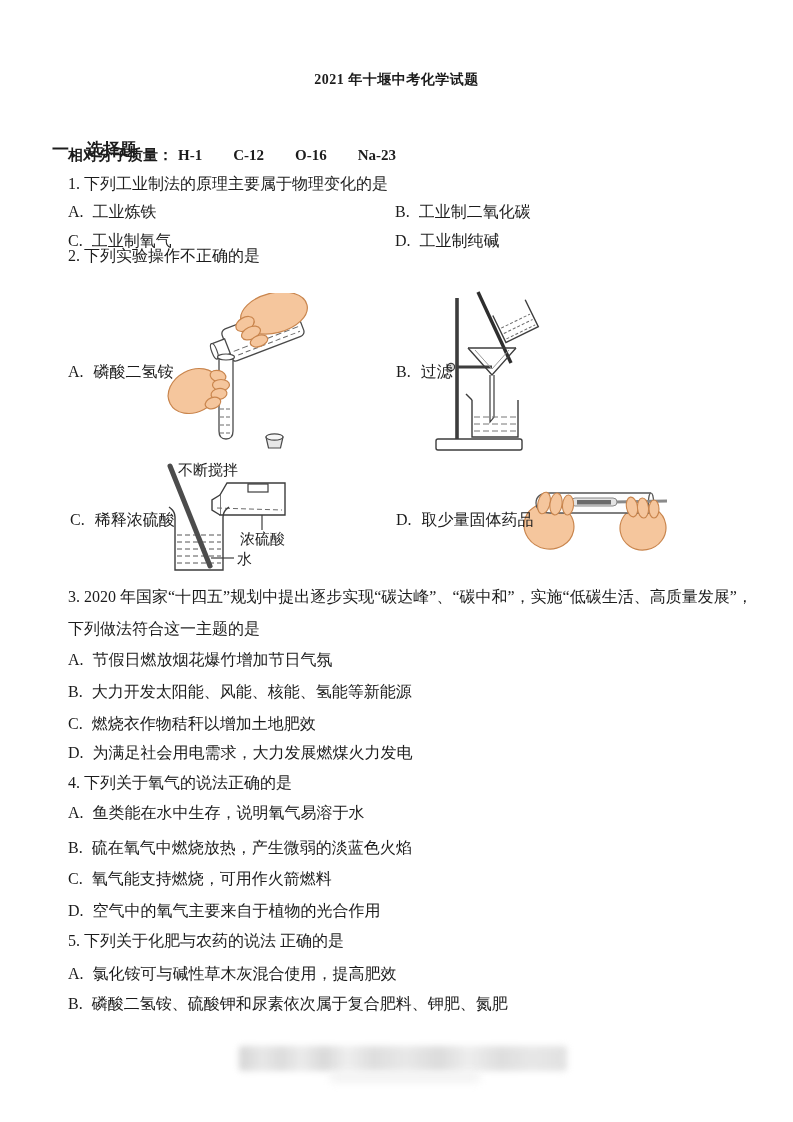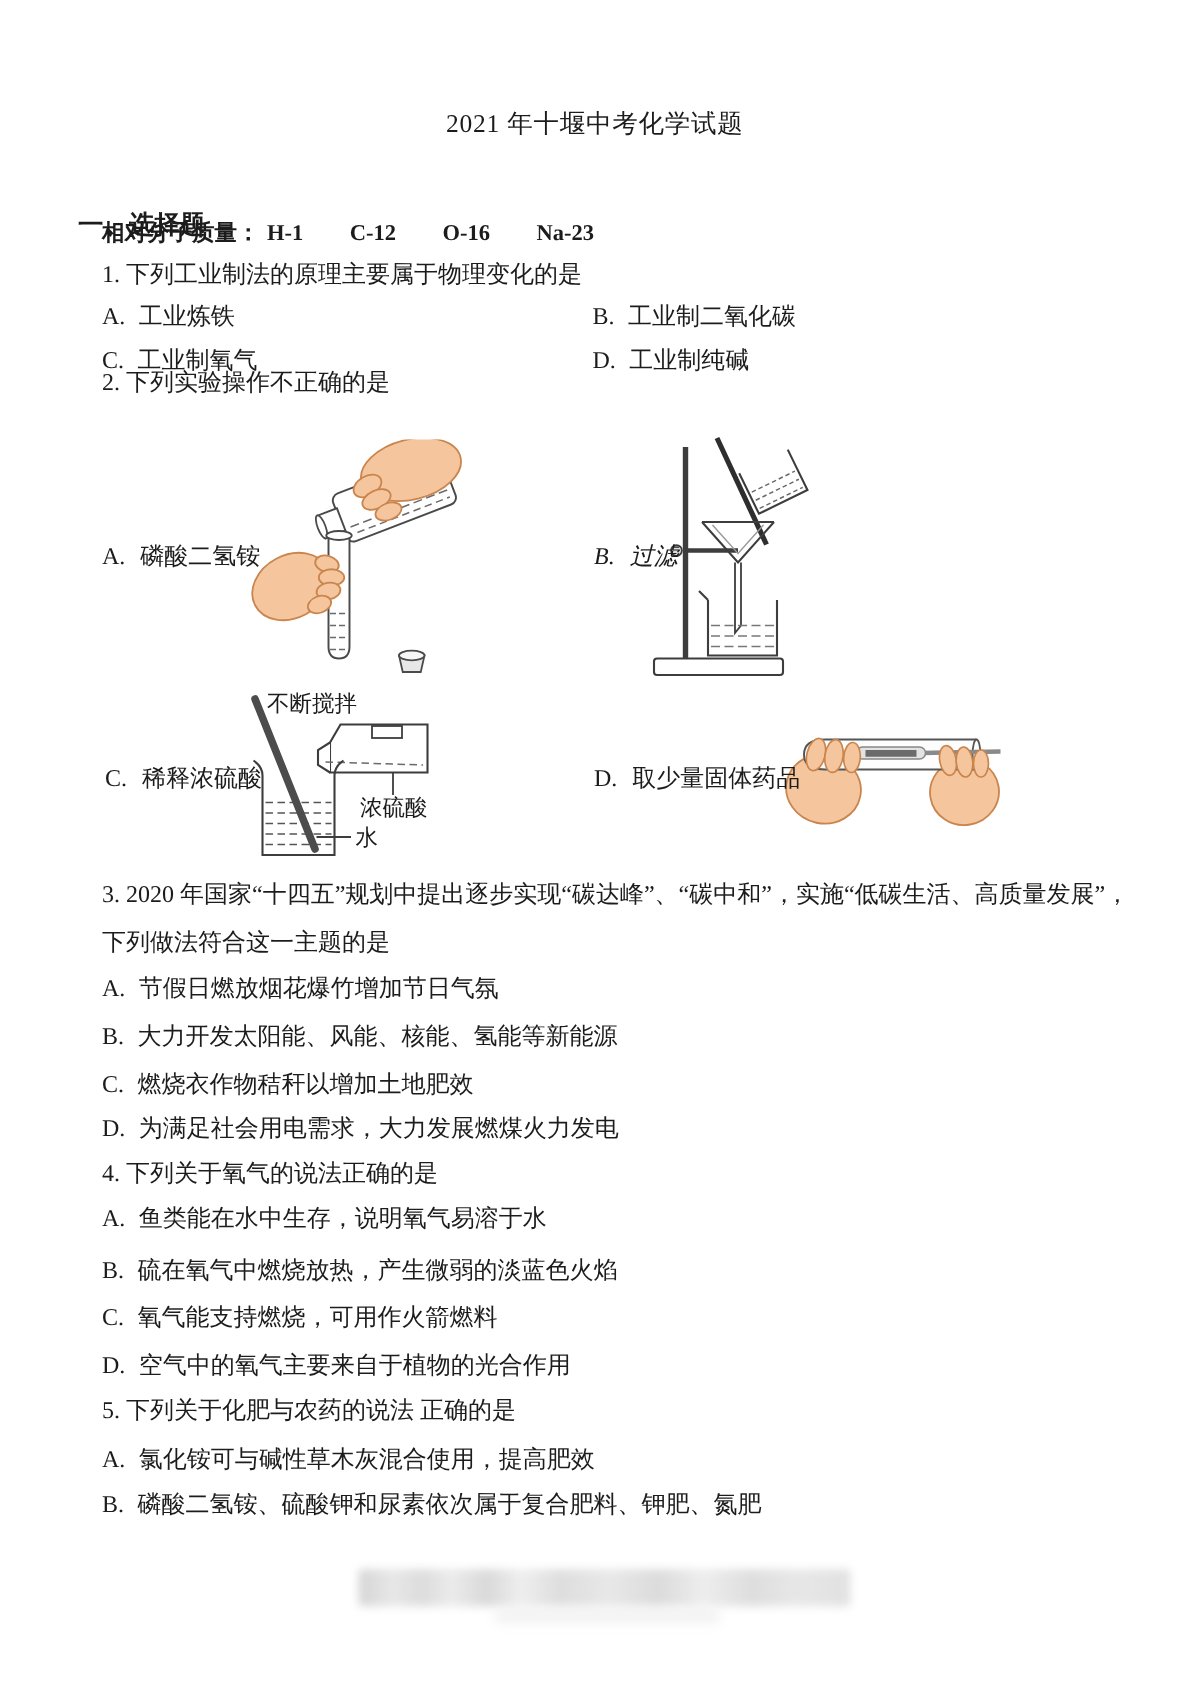--- a/index.html
+++ b/index.html
@@ -3,21 +3,21 @@
 <meta charset="utf-8">
 <style>
   html,body{margin:0;padding:0;background:#ffffff;}
   .page{
     position:relative;width:793px;height:1122px;background:#fff;
     font-family:"Liberation Serif","DejaVu Serif",serif;
     color:#1c1c1c;overflow:hidden;
   }
   .title{
     position:absolute;top:71px;left:0;width:100%;margin:0;
-    text-align:center;font-size:17px;font-weight:normal;letter-spacing:.5px;
+    text-align:center;font-size:14px;font-weight:bold;letter-spacing:.5px;
   }
   .molmass{position:absolute;top:107px;left:68px;font-size:15px;font-weight:bold;white-space:nowrap;margin-top:39px;}
   .mm-item{margin-left:5px;}
   .mm-item + .mm-item{margin-left:31px;}
   .section{position:absolute;left:52px;top:138px;font-size:17px;font-weight:bold;white-space:nowrap;}
   .line{position:absolute;left:68px;font-size:16px;line-height:16px;white-space:nowrap;}
   .col2{left:395px;}
   .okey{display:inline-block;margin-right:9px;}
   .cap .okey{margin-right:10px;}
   .fig{position:absolute;}
@@ -160,21 +160,21 @@
       <ellipse cx="52" cy="33" rx="5.5" ry="10" transform="rotate(4 52 33)"></ellipse>
     </g>
     <g fill="#f5c69d" stroke="#c9854d" stroke-width="1.1">
       <ellipse cx="116" cy="35" rx="5.5" ry="10" transform="rotate(-10 116 35)"></ellipse>
       <ellipse cx="127" cy="36" rx="5.5" ry="10" transform="rotate(-5 127 36)"></ellipse>
       <ellipse cx="138" cy="37" rx="5" ry="9"></ellipse>
     </g>
   </svg>
 
   <div class="line cap" style="top:364px;"><span class="okey">A.</span><span>磷酸二氢铵</span></div>
-  <div class="line cap" style="top:364px;left:396px;font-style:italic;"><span class="okey">B.</span><span>过滤</span></div>
+  <div class="line cap" style="top:364px;left:396px;"><span class="okey">B.</span><span>过滤</span></div>
   <div class="fig-label" style="left:178px;top:462px;">不断搅拌</div>
   <div class="line cap" style="top:512px;left:70px;"><span class="okey">C.</span><span>稀释浓硫酸</span></div>
   <div class="fig-label" style="left:240px;top:531px;">浓硫酸</div>
   <div class="fig-label" style="left:237px;top:551px;">水</div>
   <div class="line cap" style="top:512px;left:396px;text-align:right;"><span class="okey">D.</span><span>取少量固体药品</span></div>
 
   <div class="line" style="top:589px;">3. 2020 年国家“十四五”规划中提出逐步实现“碳达峰”、“碳中和”，实施“低碳生活、高质量发展”，</div>
   <div class="line" style="top:621px;">下列做法符合这一主题的是</div>
   <div class="line" style="top:652px;"><span class="okey">A.</span><span>节假日燃放烟花爆竹增加节日气氛</span></div>
   <div class="line" style="top:684px;"><span class="okey">B.</span><span>大力开发太阳能、风能、核能、氢能等新能源</span></div>

